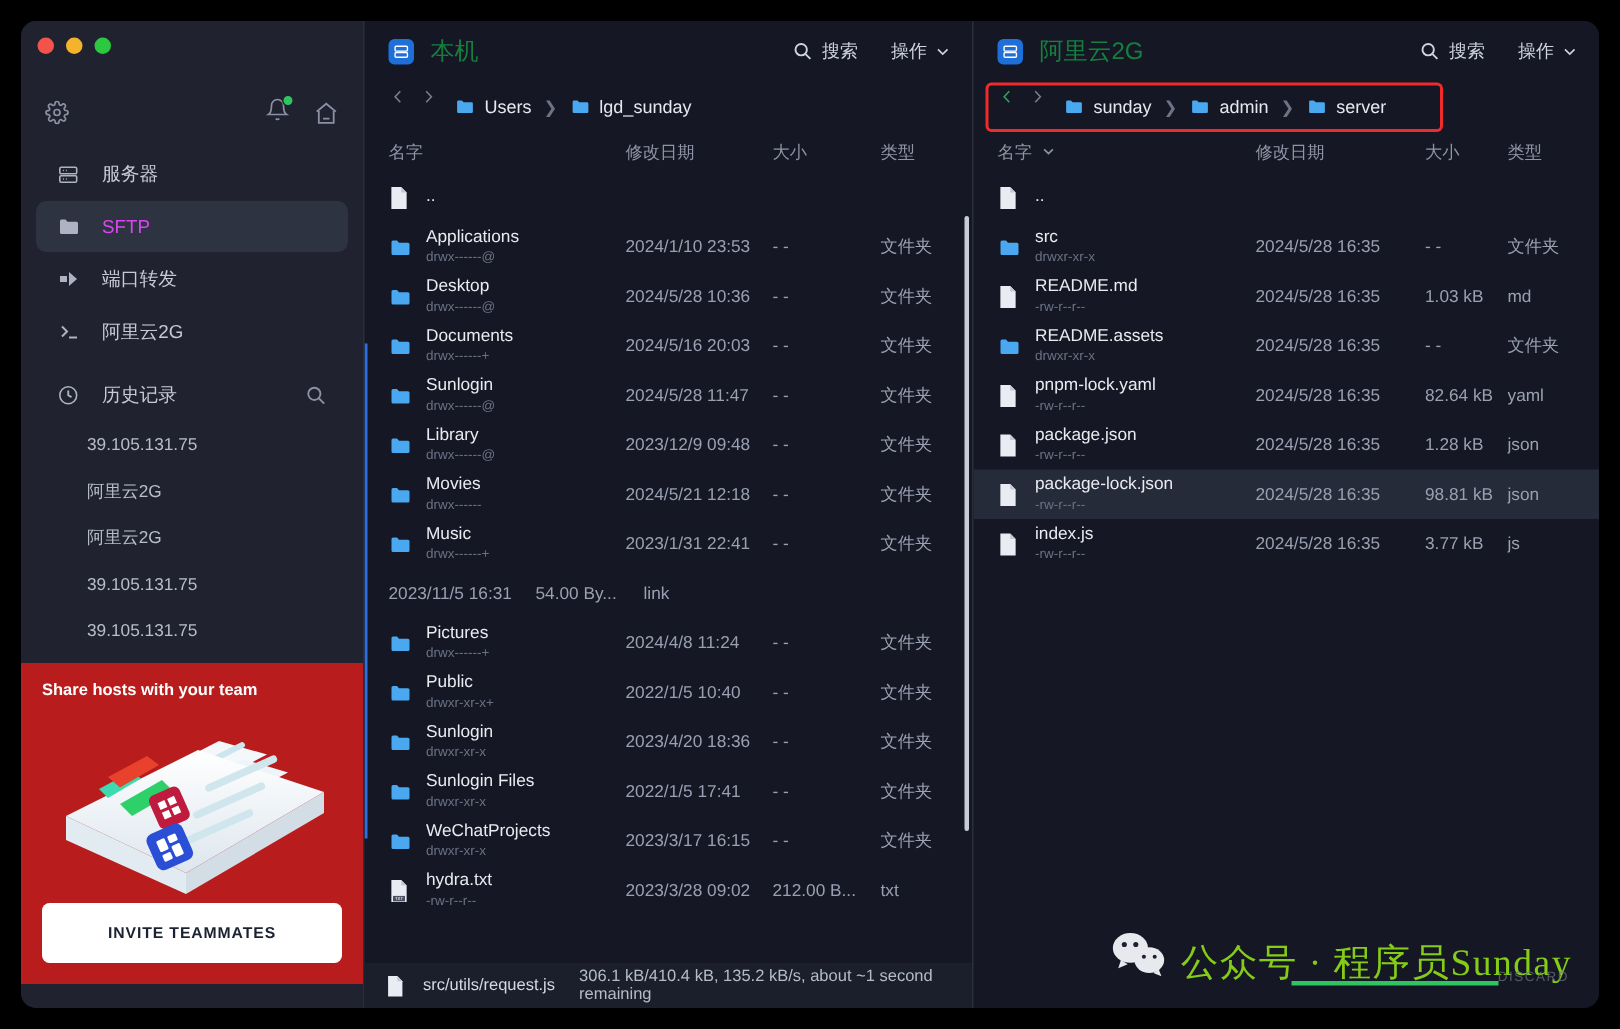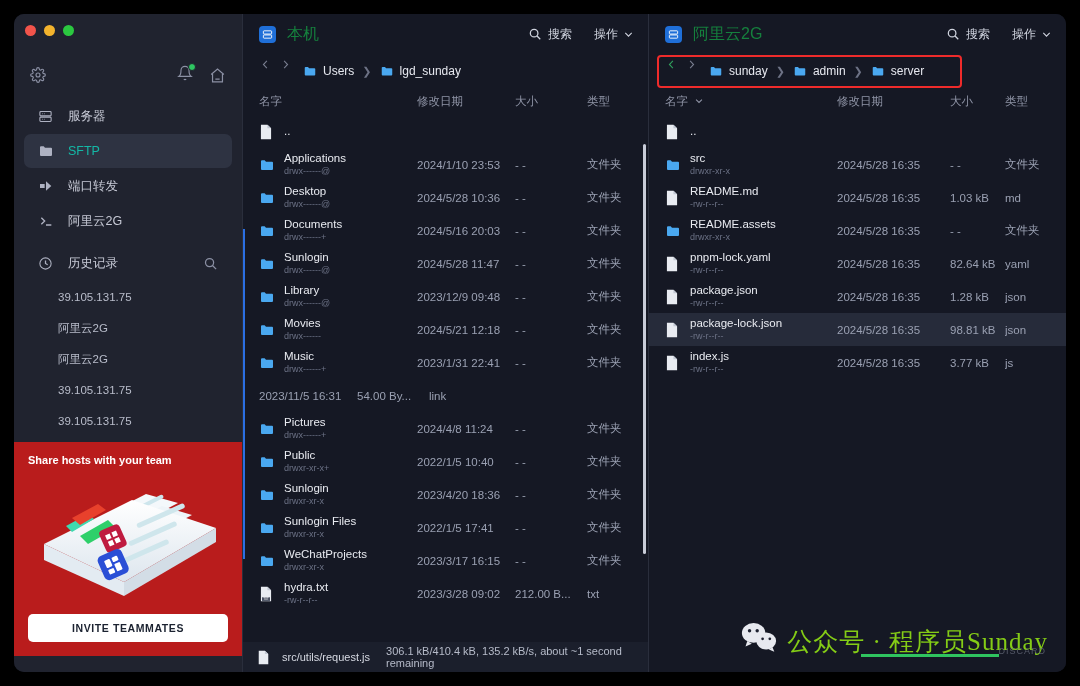--- a/index.html
+++ b/index.html
@@ -55,21 +55,21 @@
   .nav { position: absolute; left: 0; top: 84px; width: 228px; }
   .nav-item {
     display: flex; align-items: center;
     height: 34px; margin: 1px 10px;
     padding: 0 14px;
     border-radius: 7px;
     color: #c7cad6;
     font-size: 12.5px;
     cursor: pointer;
   }
-  .nav-item.active { background: #2e3342; color: #14b8a6; }
+  .nav-item.active { background: #2e3342; color: #d946ef; }
   .nav-item .nav-ico {
     width: 20px; flex: 0 0 20px;
     color: #aeb2c2;
     display: inline-flex; align-items: center;
   }
   .nav-item .nav-label { margin-left: 10px; }
 
   .hist-head {
     display: flex; align-items: center;
     height: 34px; margin: 8px 10px 0 10px;
@@ -97,21 +97,21 @@
     background: #b91c1c;
     padding: 12px 14px 14px 14px;
     display: flex; flex-direction: column;
   }
   .promo-title {
     color: #ffffff; font-size: 11px; font-weight: bold;
     margin-bottom: 4px;
   }
   .promo-art { flex: 1; position: relative; overflow: hidden; }
   .promo-btn {
-    height: 28px; background: #ffffff; border-radius: 5px;
+    height: 40px; background: #ffffff; border-radius: 5px;
     color: #1b2230; font-size: 10.5px; font-weight: bold;
     letter-spacing: 0.6px;
     display: flex; align-items: center; justify-content: center;
     cursor: pointer;
   }
 
   
   .panel {
     height: 100%;
     background: #151824;

